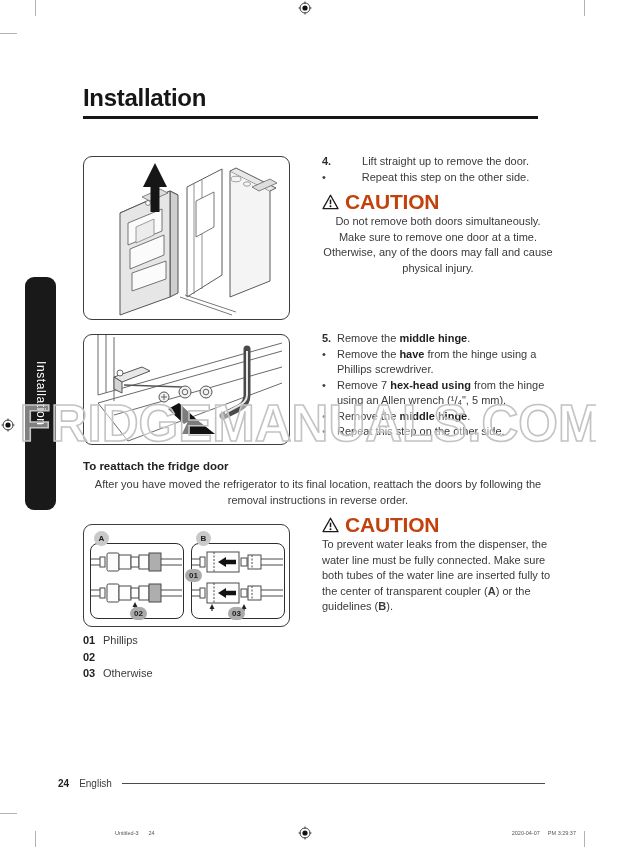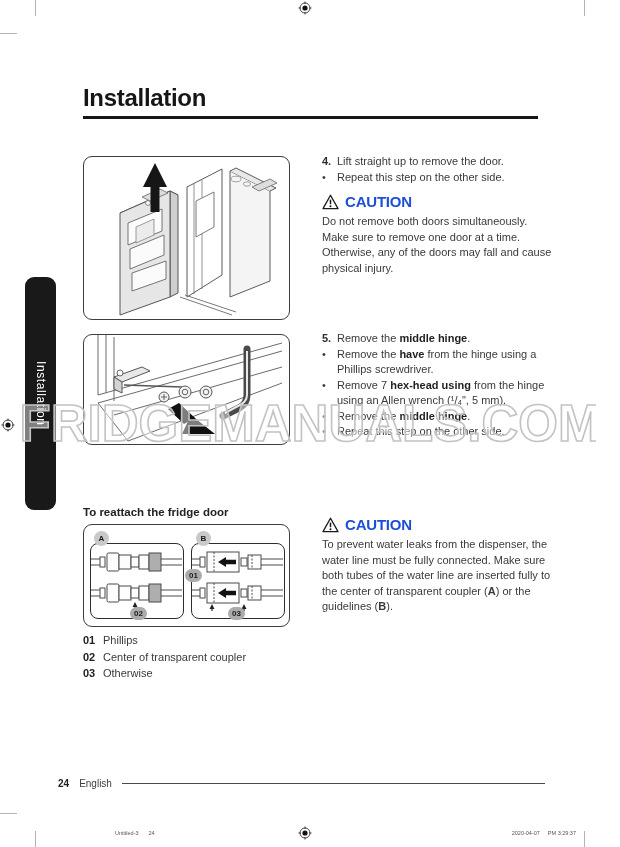--- a/index.html
+++ b/index.html
@@ -19,23 +19,23 @@
   .fig{position:absolute;border:1.5px solid #3d3d3d;border-radius:9px;background:#fff;box-sizing:border-box;}
   .fig svg{display:block;}
   
   .rcol{position:absolute;left:322px;width:232px;font-size:11px;line-height:15.5px;color:#3a3a3a;}
   .step{display:flex;}
   .step .num{width:15px;font-weight:700;color:#2d2d2d;flex:none;}
   .step .mark{width:15px;flex:none;color:#3a3a3a;}
   .step .txt{flex:1;}
   .step b{color:#1f1f1f;}
   .caution-head{display:flex;align-items:center;gap:6px;margin:9px 0 4px 0;}
-  .caution-head .lbl{font-size:15px;font-weight:700;color:#1d4ed8;letter-spacing:-.2px;}
+  .caution-head .lbl{font-size:21px;font-weight:700;color:#c2410c;letter-spacing:-.2px;}
   .para{color:#3a3a3a;}
-  .subhead{position:absolute;left:83px;top:460px;font-size:11.5px;font-weight:700;color:#222;margin-top:46px;}
+  .subhead{position:absolute;left:83px;top:460px;font-size:11.5px;font-weight:700;color:#222;}
   .body-wide{position:absolute;left:83px;top:477px;width:470px;font-size:11px;line-height:15.5px;}
   
   .legend{position:absolute;left:83px;top:632px;font-size:11px;line-height:16.5px;}
   .legend .row{display:flex;}
   .legend b{width:20px;color:#222;flex:none;}
   
   .badge{position:absolute;background:#bdbdbd;color:#1c1c1c;font-weight:700;font-size:8px;
          border-radius:50%;display:flex;align-items:center;justify-content:center;z-index:3;}
   .badge.ab{width:15px;height:15px;background:#c9c9c9;}
   .badge.nm{width:17px;height:13px;border-radius:7px;background:#ababab;}
@@ -46,21 +46,21 @@
              -webkit-text-stroke:1.6px #c3c3c3;pointer-events:none;}
   
   .footer{position:absolute;left:58px;top:778px;width:487px;display:flex;align-items:center;font-size:10px;color:#3c3c3c;}
   .footer .pg{font-weight:700;color:#222;margin-right:10px;}
   .footer .rule{flex:1;height:1.5px;background:#4a4a4a;margin-left:10px;}
   .print-foot{position:absolute;left:0;top:827px;width:620px;font-size:5.5px;color:#555;}
   .print-foot .l{position:absolute;left:115px;top:3px;}
   .print-foot .l span{margin-right:10px;}
   .print-foot .r{position:absolute;right:44px;top:3px;}
   .print-foot .r span{margin-left:8px;}
-  .frag{white-space:pre-wrap;}
+  .frag{white-space:pre-wrap;text-align:center;}
 </style>
 </head>
 <body>
 
 <div class="page">
 
   <div class="crop" style="left:35px;top:0;width:1px;height:16px;"></div>
   <div class="crop" style="left:0;top:33px;width:17px;height:1px;"></div>
   <div class="crop" style="left:584px;top:0;width:1px;height:16px;"></div>
   <div class="crop" style="left:603px;top:33px;width:17px;height:1px;"></div>
@@ -213,20 +213,21 @@
     </div>
     <div class="step">
       <span class="mark">•</span>
       <div class="txt"><span class="frag"></span><b></b><span class="frag">Repeat this step on the other side.</span></div>
     </div>
   </div>
 
   <div class="watermark">FRIDGEMANUALS.COM</div>
 
   <div class="subhead">To reattach the fridge door</div>
+  <div class="body-wide frag">After you have moved the refrigerator to its final location, reattach the doors by following the removal instructions in reverse order.</div>
 
   <div class="fig" style="left:83px;top:524px;width:207px;height:103px;">
     <div class="badge ab" style="left:10px;top:6px;">A</div>
     <div class="badge ab" style="left:112px;top:6px;">B</div>
 
     <div class="panel" style="left:6px;top:18px;width:94px;height:76px;">
       <svg width="91" height="73" viewBox="0 0 91 73">
         <g stroke="#4a4a4a" stroke-width="1" fill="#fdfdfd">
           <line x1="0" y1="15" x2="9" y2="15"></line>
             <line x1="0" y1="21" x2="9" y2="21"></line>
@@ -304,21 +305,20 @@
     <div class="para"><span class="frag">To prevent water leaks from the dispenser, the water line must be fully connected. Make sure both tubes of the water line are inserted fully to the center of transparent coupler (</span><b>A</b><span class="frag">) or the guidelines (</span><b>B</b><span class="frag">).</span></div>
   </div>
 
   <div class="legend">
     <div class="row">
       <b>01</b>
       <span>Phillips</span>
     </div>
     <div class="row">
       <b>02</b>
-      <span>Center of transparent coupler</span>
     </div>
     <div class="row">
       <b>03</b>
       <span>Otherwise</span>
     </div>
   </div>
 
   <div class="footer">
     <span class="pg">24</span>
     <span>English</span>

